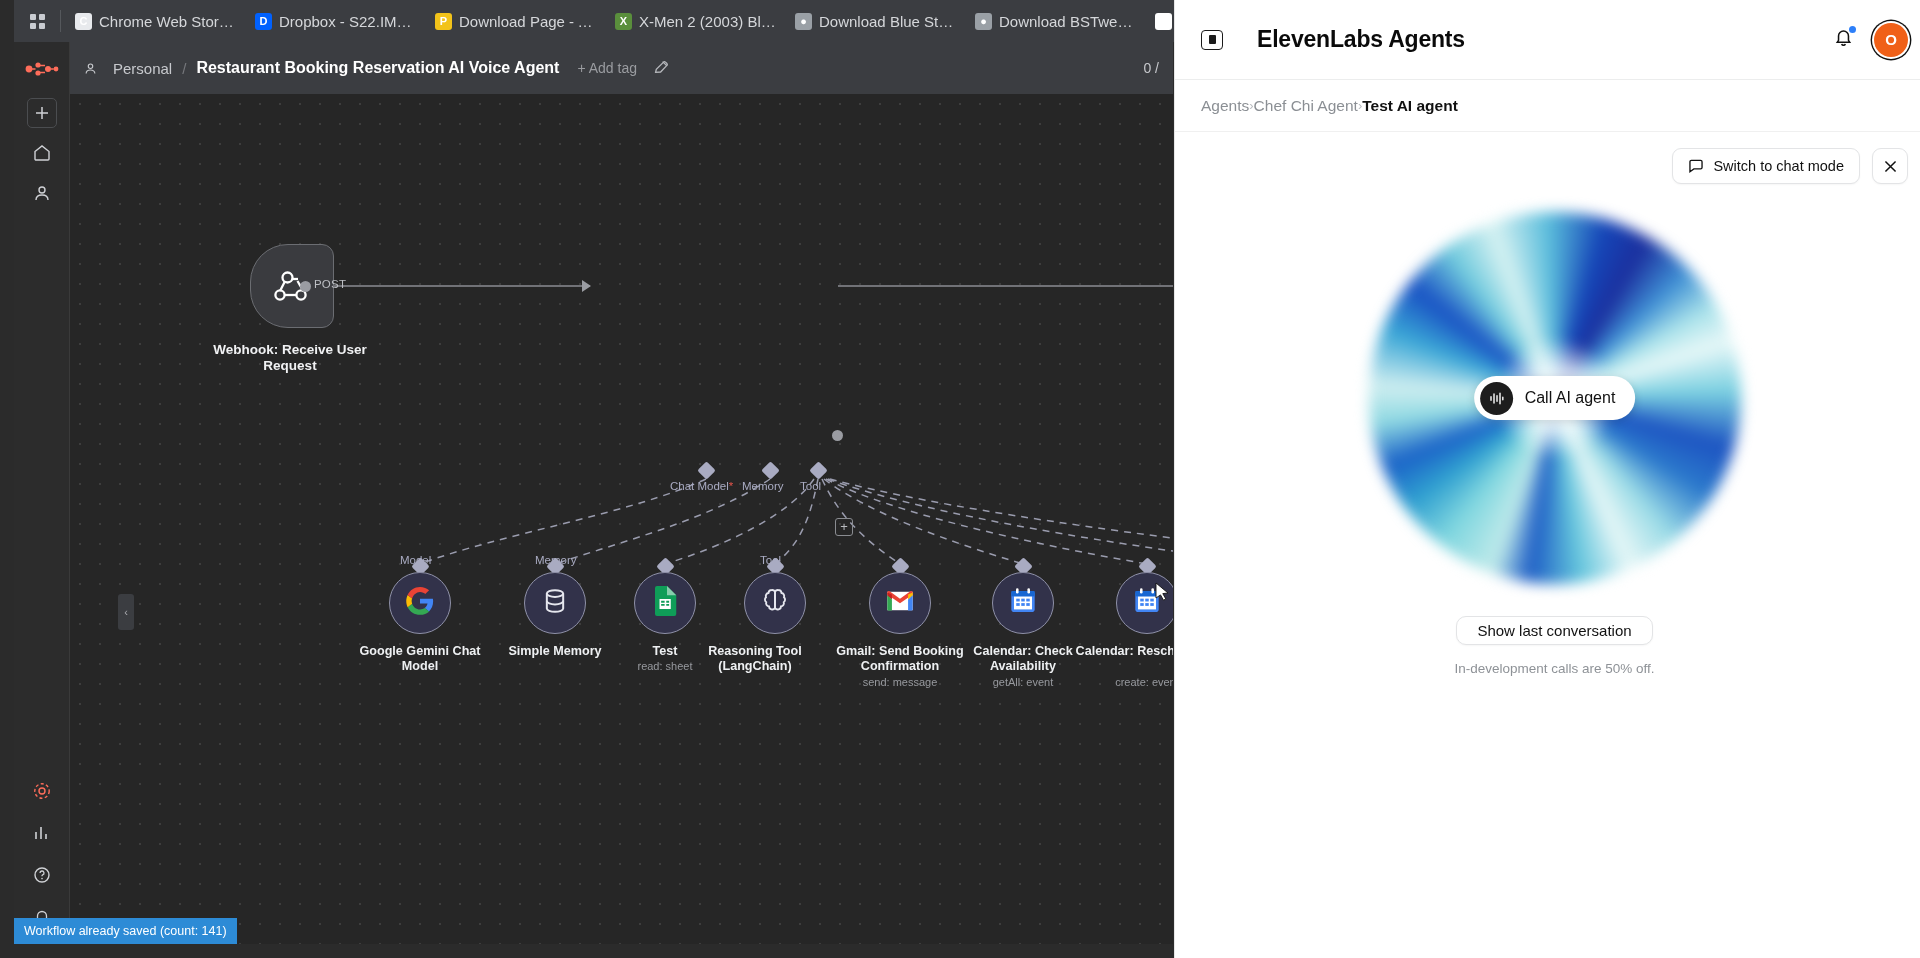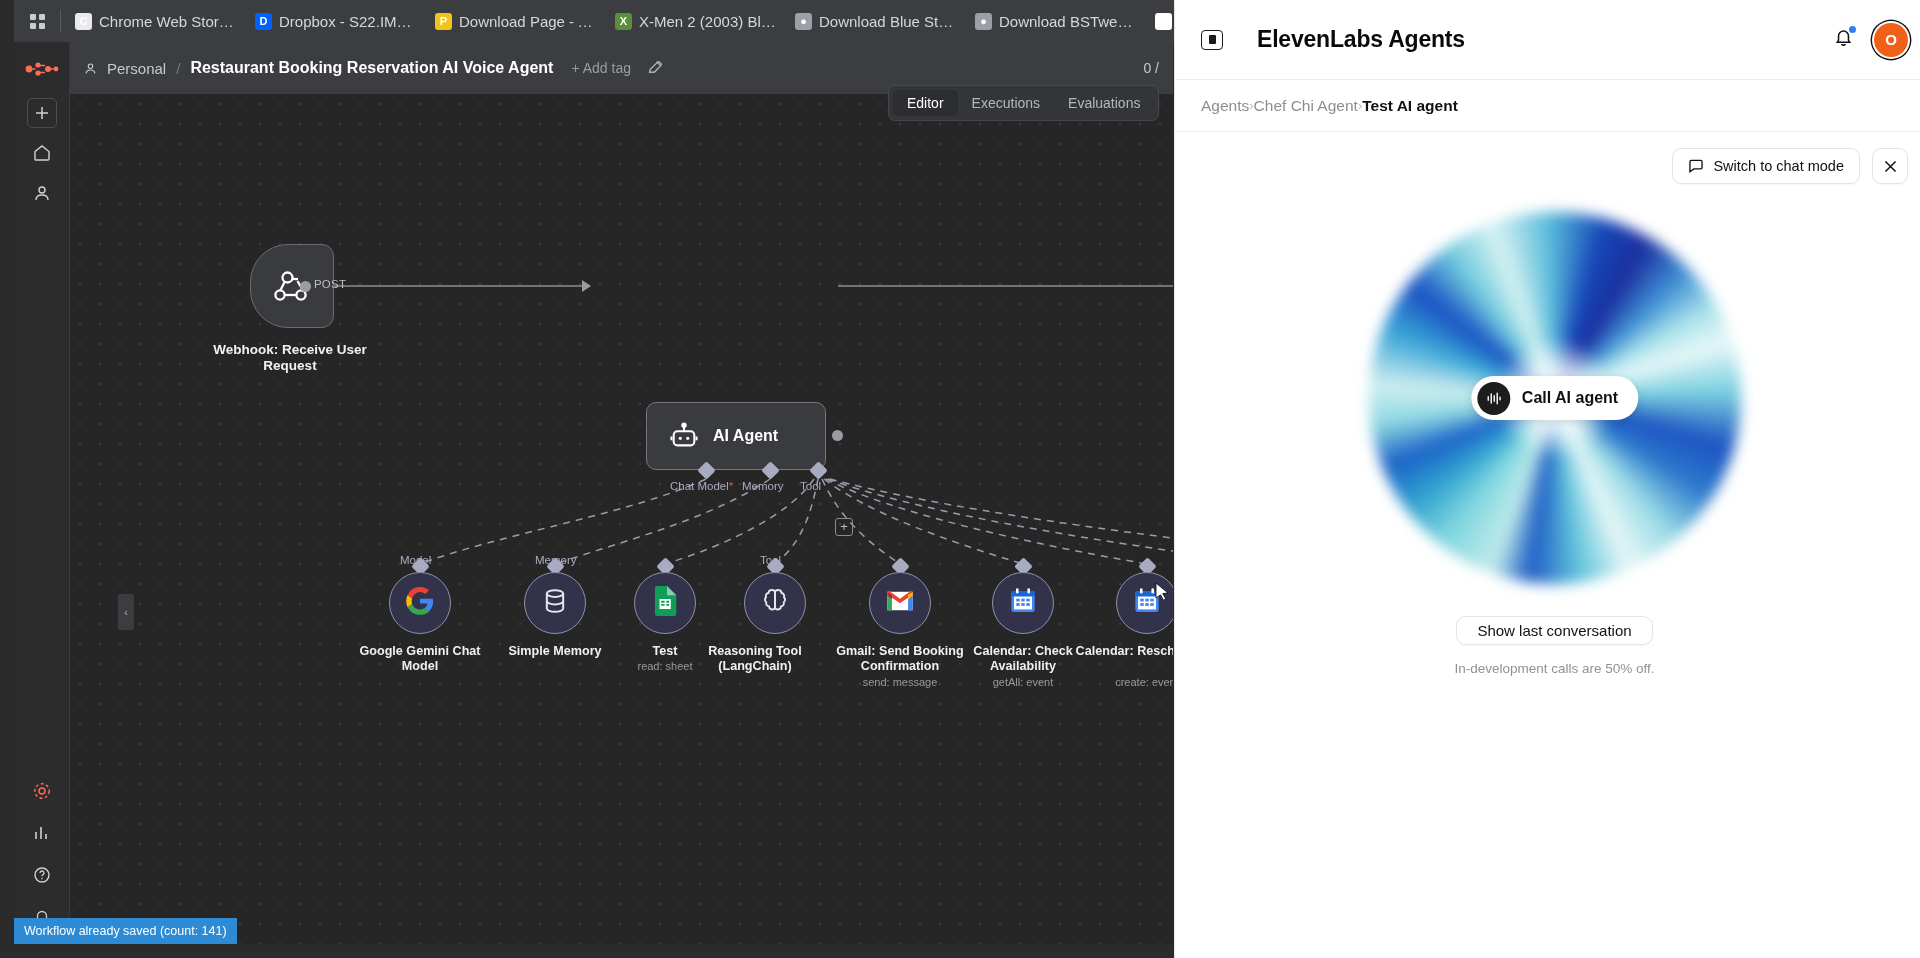--- a/index.html
+++ b/index.html
@@ -55,21 +55,21 @@
   .rail-bottom { margin-top: auto; padding-bottom: 14px; display:flex; flex-direction:column; align-items:center;}
   .rail-bottom .rail-btn { margin-bottom: 12px; }
   .rail-btn.active { color:#ff6d5a; }
 
   
   .wf-header {
     position: absolute; left: 56px; top: 42px; width: 1103px; height: 52px;
     background: #3b3d41; display:flex; align-items:center; padding: 0 14px;
     color:#e8e9eb; font-size: 15px;
   }
-  .wf-header .person { display:flex; align-items:center; gap:10px; color:#c7c9cd; font-size:15px;}
+  .wf-header .person { display:flex; align-items:center; gap:16px; color:#c7c9cd; font-size:15px;}
   .wf-slash { color:#76787c; margin: 0 10px; }
   .wf-title { color:#ffffff; font-weight: 600; font-size: 16px; }
   .wf-addtag { color:#9a9ca0; font-size:14px; margin-left:18px; }
   .wf-editicon { margin-left: 16px; color:#b7b9bd; }
   .wf-right { margin-left:auto; display:flex; align-items:center; gap:10px; color:#c7c9cd; font-size:14px;}
 
   
   .canvas {
     position: absolute; left: 56px; top: 94px; width: 1103px; height: 864px;
     background-color: #262626;
@@ -213,21 +213,21 @@
   .orb-core {
     position:absolute; left:50%; top:50%; transform:translate(-50%,-50%);
     width: 120px; height: 120px; border-radius:50%;
     background: radial-gradient(circle, #ffffff 0%, rgba(255,255,255,.72) 38%, rgba(255,255,255,0) 72%);
     filter: blur(6px);
   }
   .call-btn {
     position:absolute; left:50%; top:50%; transform:translate(-50%,-50%);
     display:flex; align-items:center; gap:12px; height: 44px; padding: 0 20px 0 6px;
     background:#ffffff; border-radius: 999px; box-shadow: 0 2px 10px rgba(0,0,0,.13);
-    font-size: 16px; color:#111; font-weight: 700;
+    font-size: 16px; color:#111; font-weight: 400;
   }
   .call-ic {
     width: 33px; height:33px; border-radius:50%; background:#1d1d1d;
     display:flex;align-items:center;justify-content:center;
   }
   .show-last {
     margin-top: 32px; height: 29px; padding: 0 20px; border:1px solid #e3e4e6;
     border-radius: 10px; background:#fff; font-size: 15px; color:#111;
     display:flex; align-items:center; box-shadow: 0 1px 2px rgba(0,0,0,.04);
   }
@@ -374,25 +374,20 @@
     <span class="wf-editicon">
       <svg width="16" height="16" viewBox="0 0 16 16" fill="none">
           <path d="M9.6 2.6 13.4 6.4M2.6 13.4l.7-3 7.3-7.3a1.3 1.3 0 0 1 1.9 0l1.4 1.4a1.3 1.3 0 0 1 0 1.9L7.6 13l-5 .4z" stroke="#b7b9bd" stroke-width="1.3"></path>
         </svg>
     </span>
     <div class="wf-right">
       <span>0 /</span>
     </div>
   </div>
 
-  <div class="tabs" id="tabs">
-      <div class="tab active">Editor</div>
-      <div class="tab">Executions</div>
-      <div class="tab">Evaluations</div>
-    </div>
 
   <div class="canvas">
 
     <svg class="edges">
 
       <path d="M236 192 L 520 192" stroke="#8b8d93" stroke-width="1.4" fill="none"></path>
 
       <path d="M768 192 L 1130 192" stroke="#8b8d93" stroke-width="1.4" fill="none"></path>
 
       <path d="M1212 192 L 1252 192" stroke="#8b8d93" stroke-width="1.4" fill="none"></path>
@@ -424,31 +419,20 @@
         <path d="M32.4 26.2 L26.5 16"></path>
         <path d="M20.8 14 L27 14"></path>
       </svg>
     </div>
     <div class="dot" style="left:230px;top:187px;"></div>
     <div class="port-label" style="left:244px;top:184px;">POST</div>
     <div class="node-label" style="left:130px;top:248px;">Webhook: Receive User Request</div>
 
     <div class="arrow-in" style="left:512px;top:186px;"></div>
 
-    <div class="agent-node">
-      <svg width="30" height="30" viewBox="0 0 32 32" fill="none" stroke="#ffffff" stroke-width="2.2">
-        <rect x="5" y="11" width="22" height="15" rx="4"></rect>
-        <path d="M16 6v5"></path>
-          <circle cx="16" cy="4.4" r="1.8" fill="#fff"></circle>
-        <circle cx="12" cy="18.5" r="1.7" fill="#fff" stroke="none"></circle>
-        <circle cx="20" cy="18.5" r="1.7" fill="#fff" stroke="none"></circle>
-        <path d="M2.6 16.5v4M29.4 16.5v4"></path>
-      </svg>
-      <span class="name">AI Agent</span>
-    </div>
     <div class="dot" style="left:762px;top:336px;"></div>
 
     <div class="diamond" style="left:630px;top:370px;"></div>
     <div class="diamond" style="left:694px;top:370px;"></div>
     <div class="diamond" style="left:742px;top:370px;"></div>
     <div class="conn-label" style="left:600px;top:386px;">
       <span>Chat Model</span><span style="color:#e0534a">*</span>
     </div>
     <div class="conn-label" style="left:672px;top:386px;">Memory</div>
     <div class="conn-label" style="left:730px;top:386px;">Tool</div>

